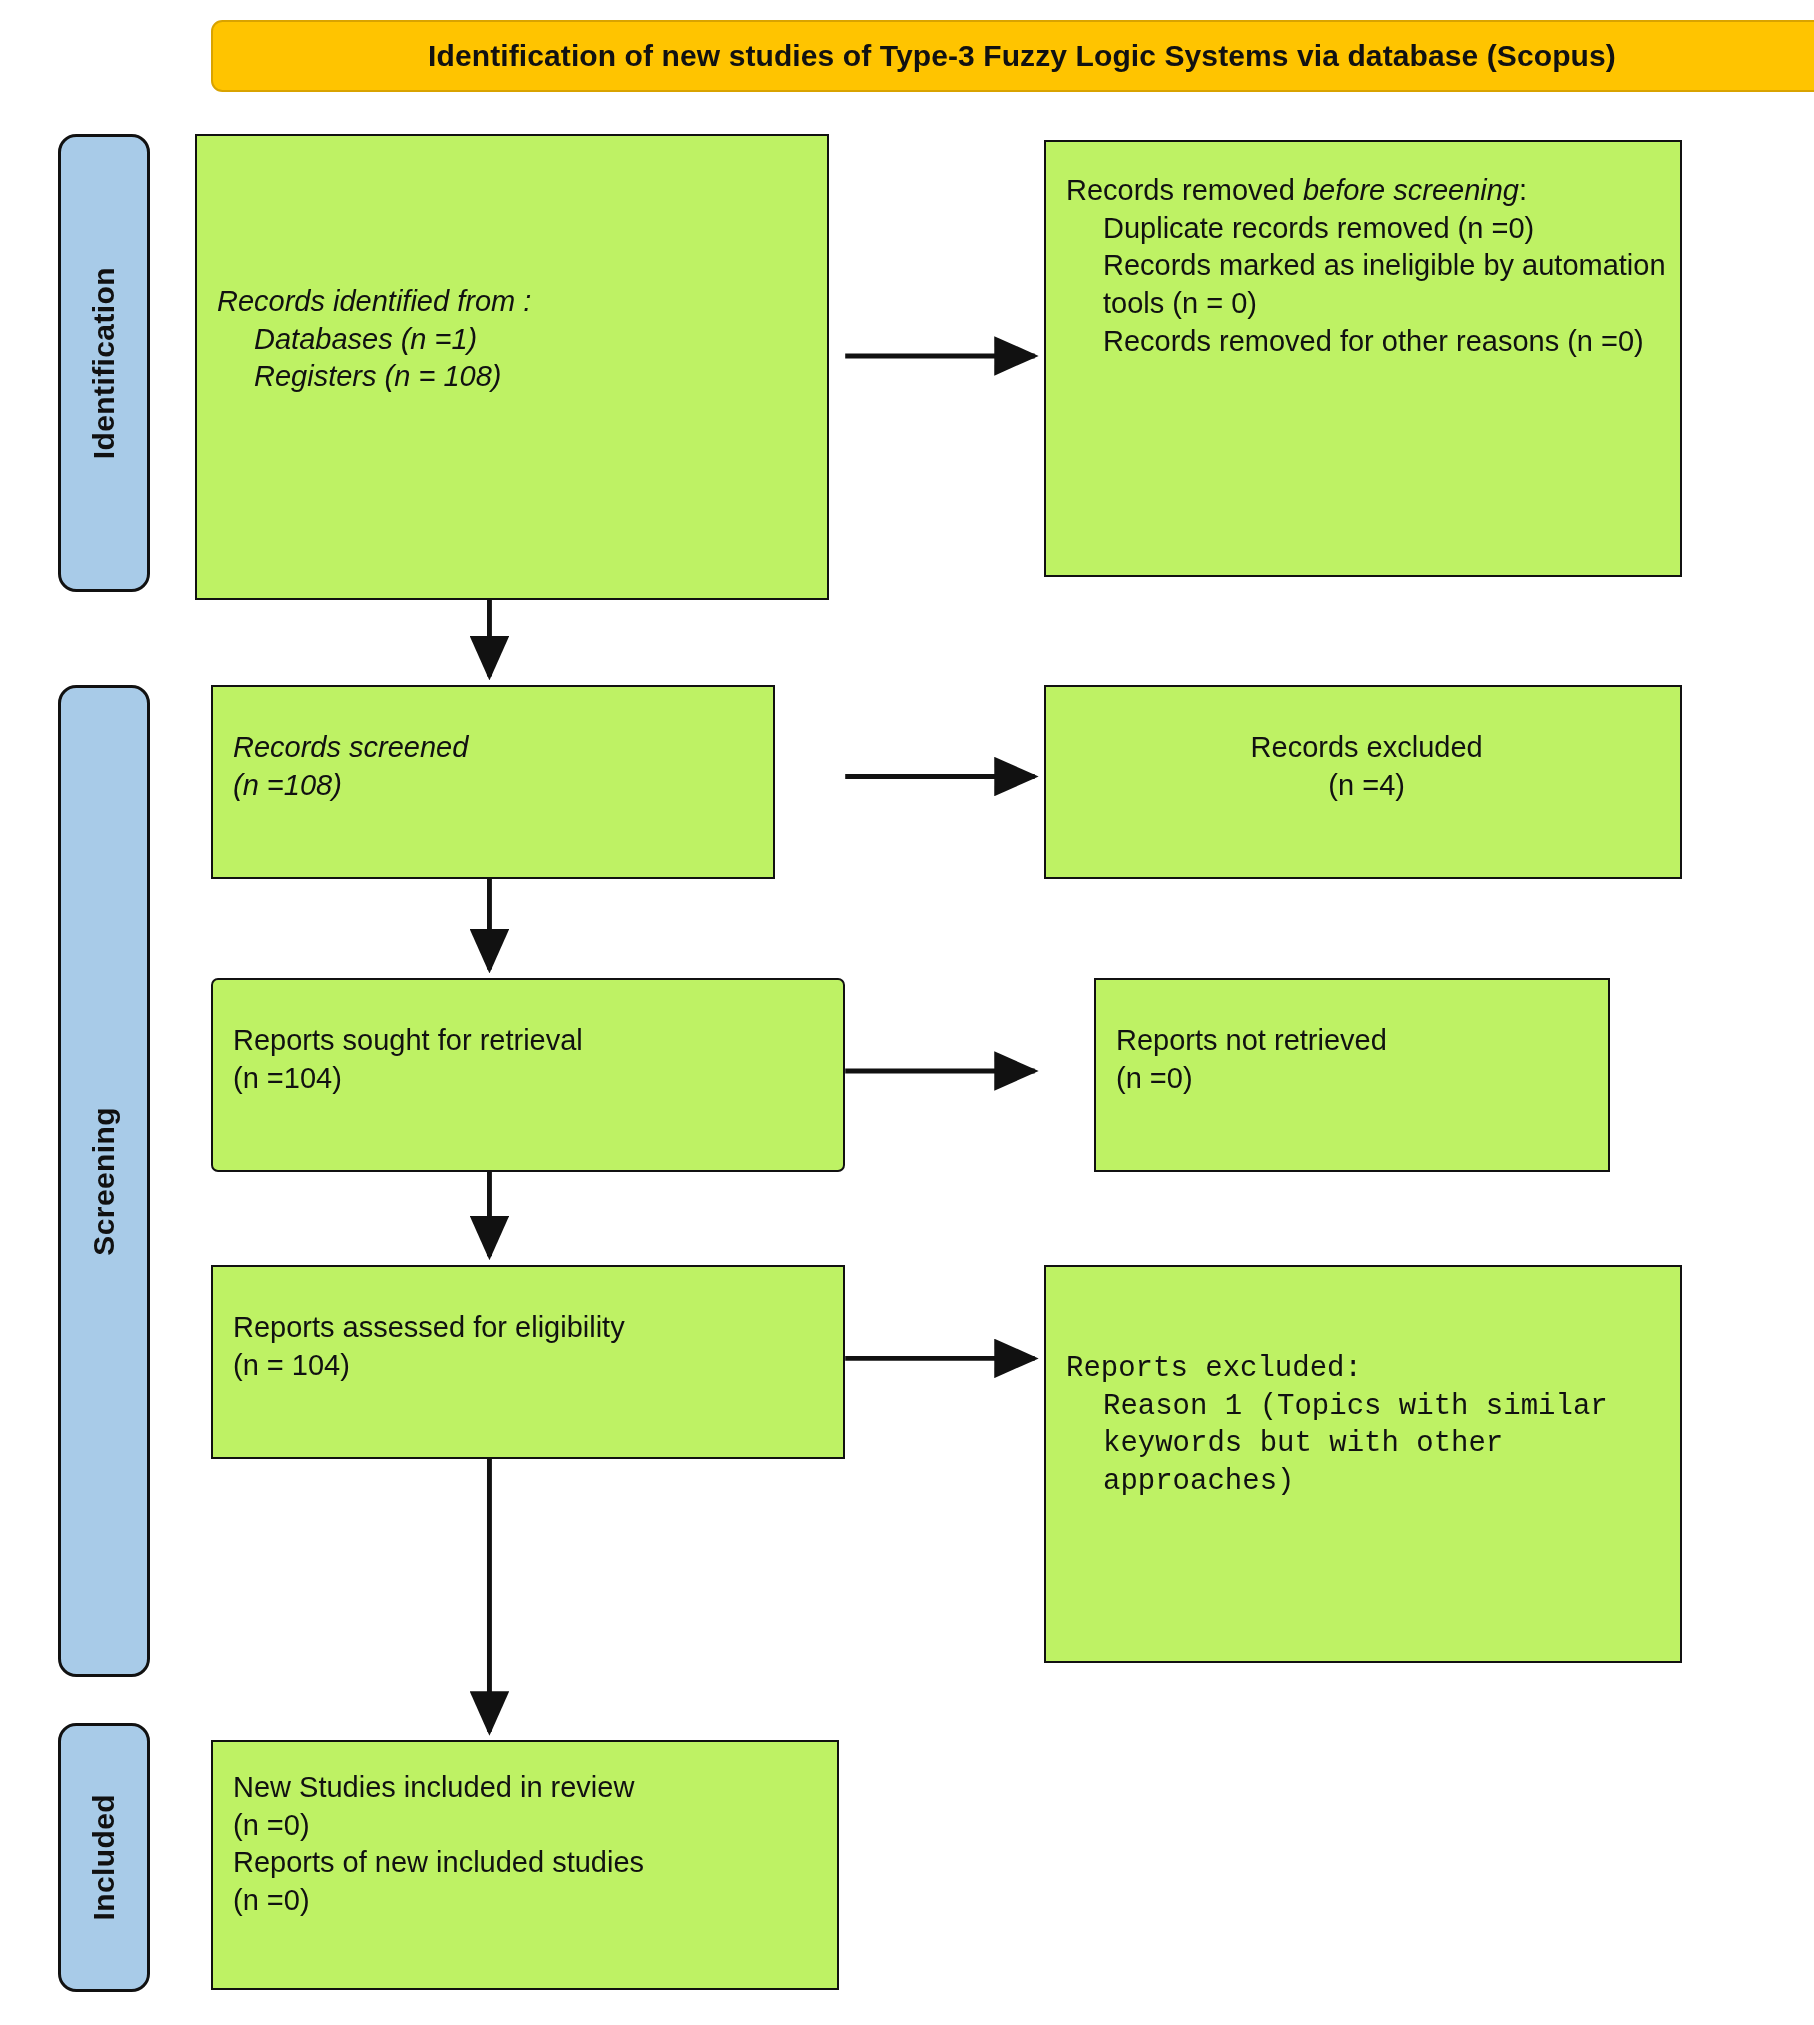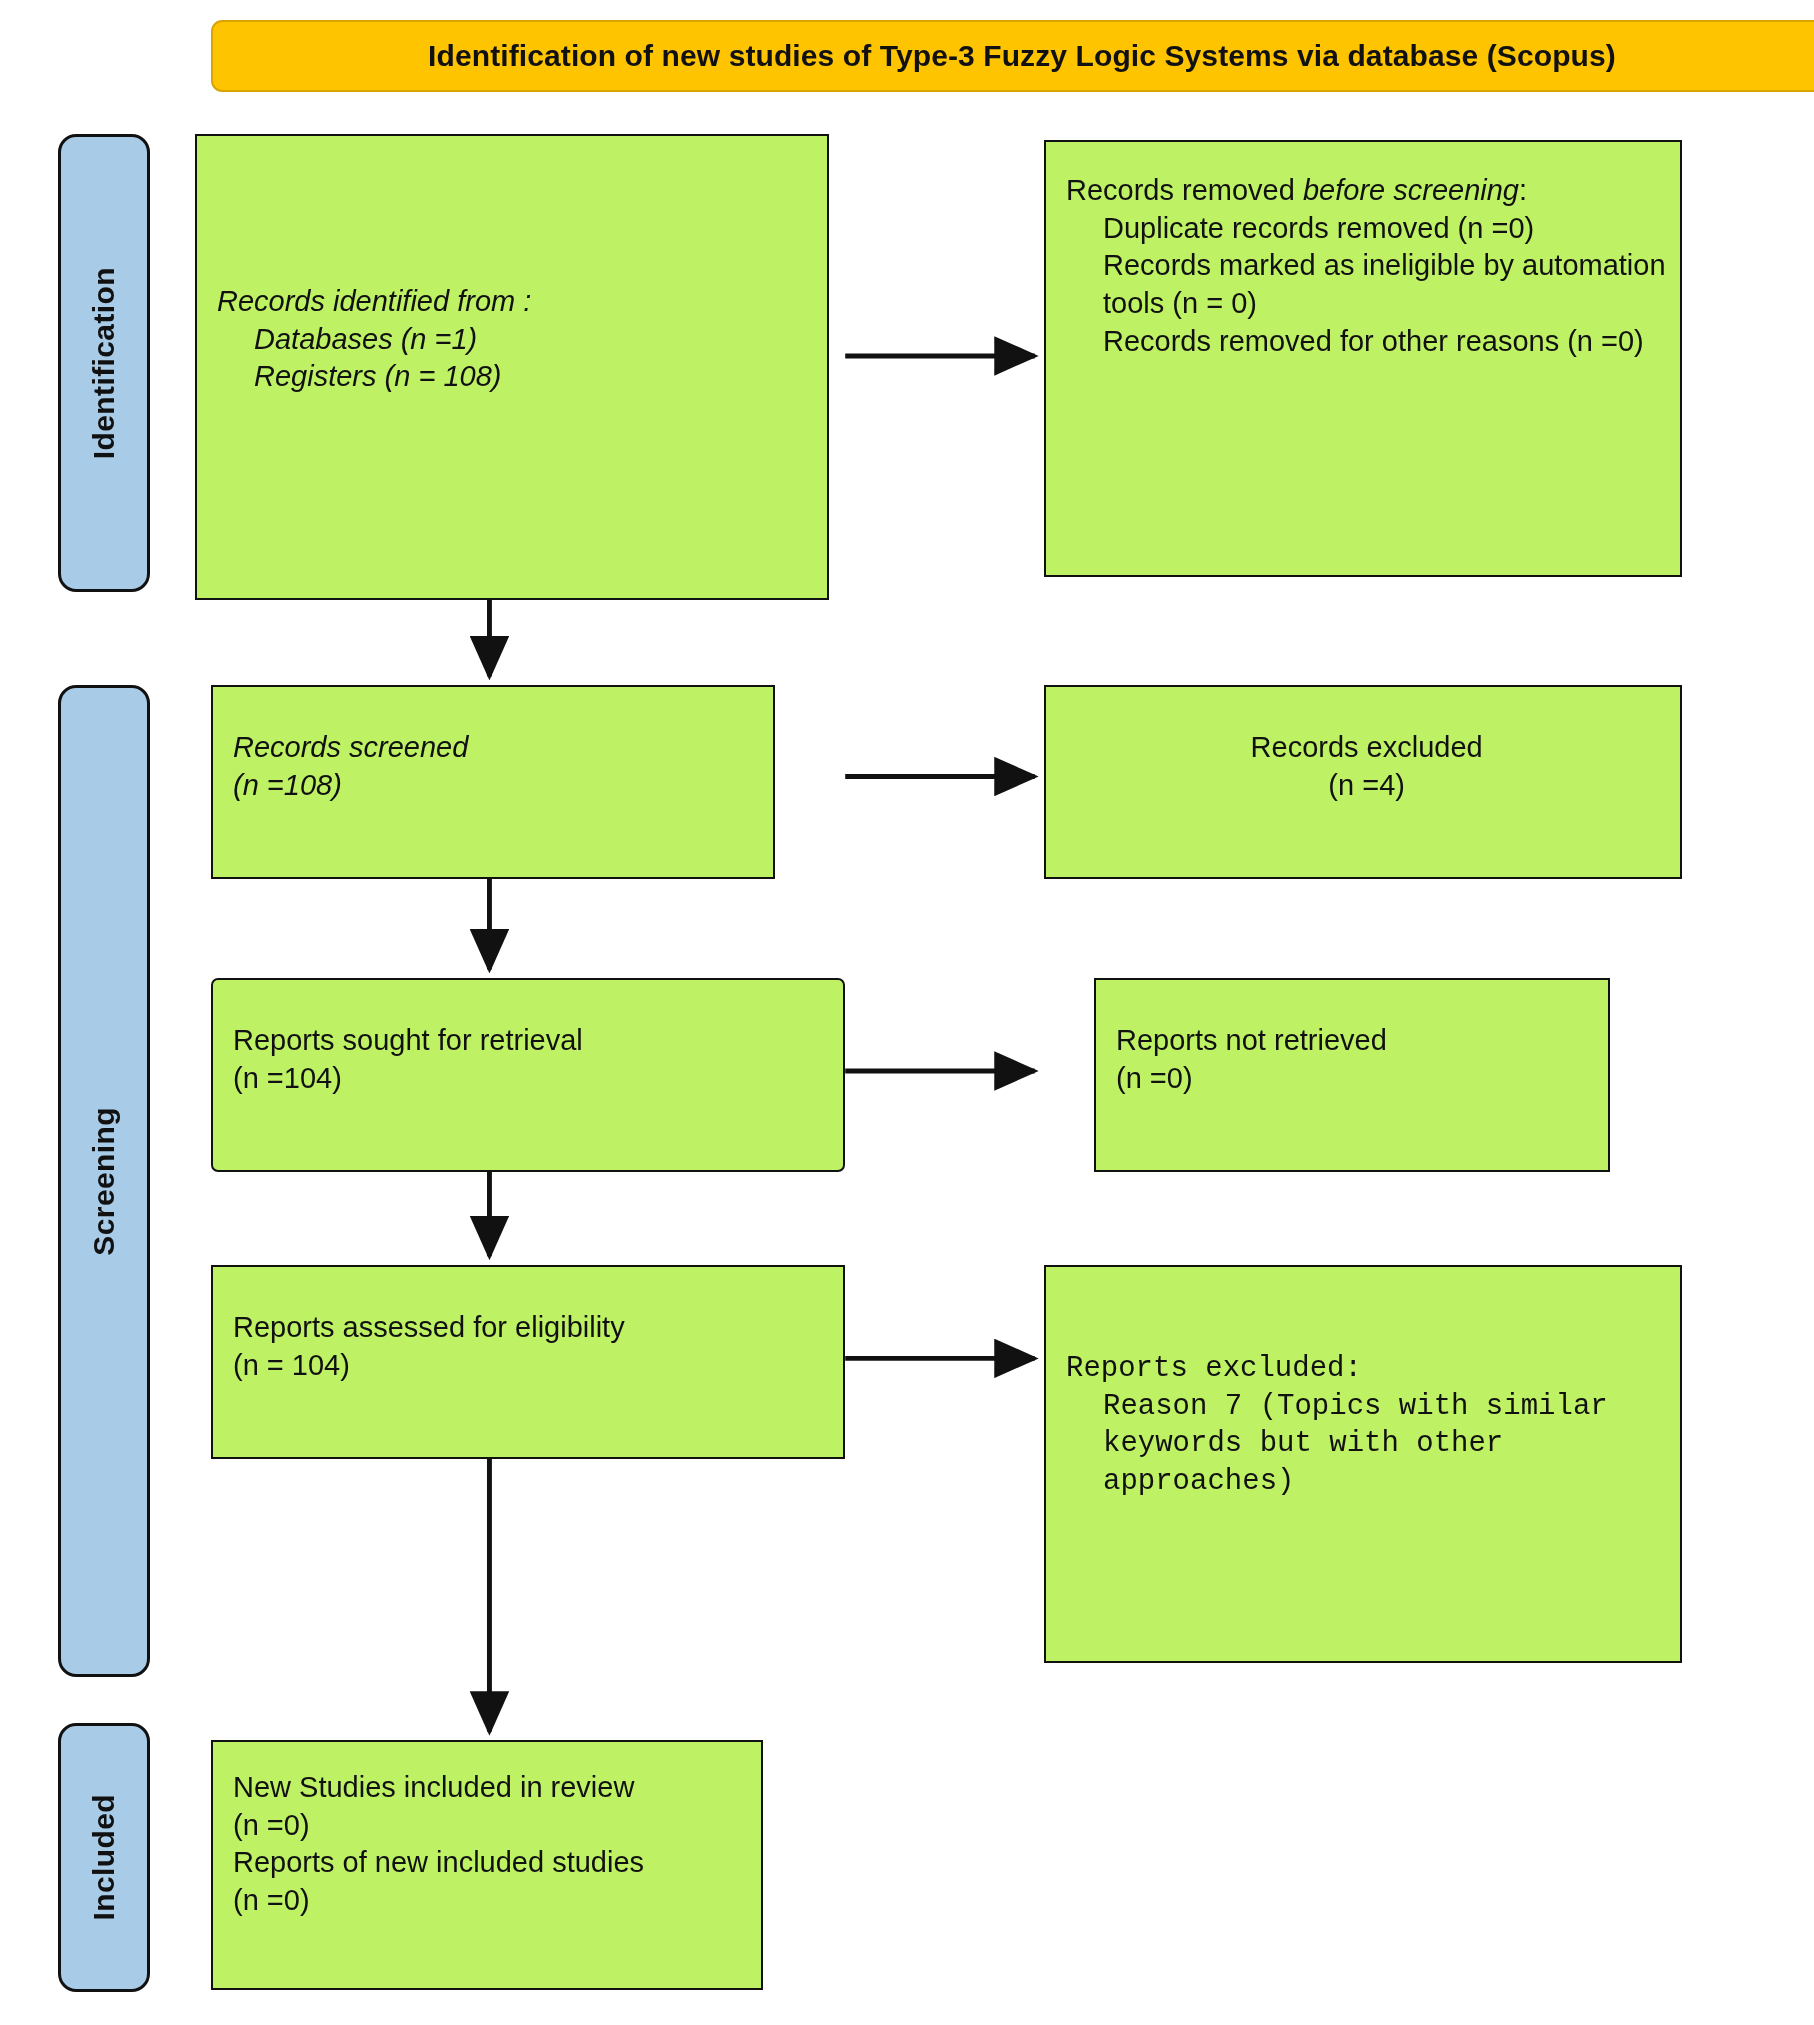--- a/index.html
+++ b/index.html
@@ -98,21 +98,21 @@
 
   #box-screened      { left: 171px; top: 685px;  width: 564px; height: 194px; font-style: italic; }
   #box-screened .lines { top: 42px; }
 
   #box-sought        { left: 171px; top: 978px; width: 634px; height: 194px; border-radius: 7px; }
   #box-sought .lines { top: 42px; }
 
   #box-assessed      { left: 171px; top: 1265px; width: 634px; height: 194px; }
   #box-assessed .lines { top: 42px; }
 
-  #box-included      { left: 171px; top: 1740px; width: 552px; height: 250px; }
+  #box-included      { left: 171px; top: 1740px; width: 628px; height: 250px; }
   #box-included .lines { top: 27px; }
 
   
   #box-removed       { left: 1004px; top: 140px;  width: 638px; height: 437px; }
   #box-removed .lines { top: 30px; }
 
   #box-excluded-rec  { left: 1004px; top: 685px;  width: 638px; height: 194px; text-align: center; }
   #box-excluded-rec .lines { top: 42px; }
 
   #box-notretrieved  { left: 1054px; top: 978px; width: 516px; height: 194px; }
@@ -231,18 +231,18 @@
   <div class="flowbox" id="box-notretrieved">
     <div class="lines">
       <div class="line">Reports not retrieved</div>
       <div class="line">(n =0)</div>
     </div>
   </div>
 
   <div class="flowbox" id="box-excluded-rep">
     <div class="lines">
       <div class="line">Reports excluded:</div>
-      <div class="line wrap indent">Reason 7 (Topics with similar keywords but with other approaches)</div>
+      <div class="line wrap indent">Reason 1 (Topics with similar keywords but with other approaches)</div>
     </div>
   </div>
 
 </div>
 
 
 </body></html>

